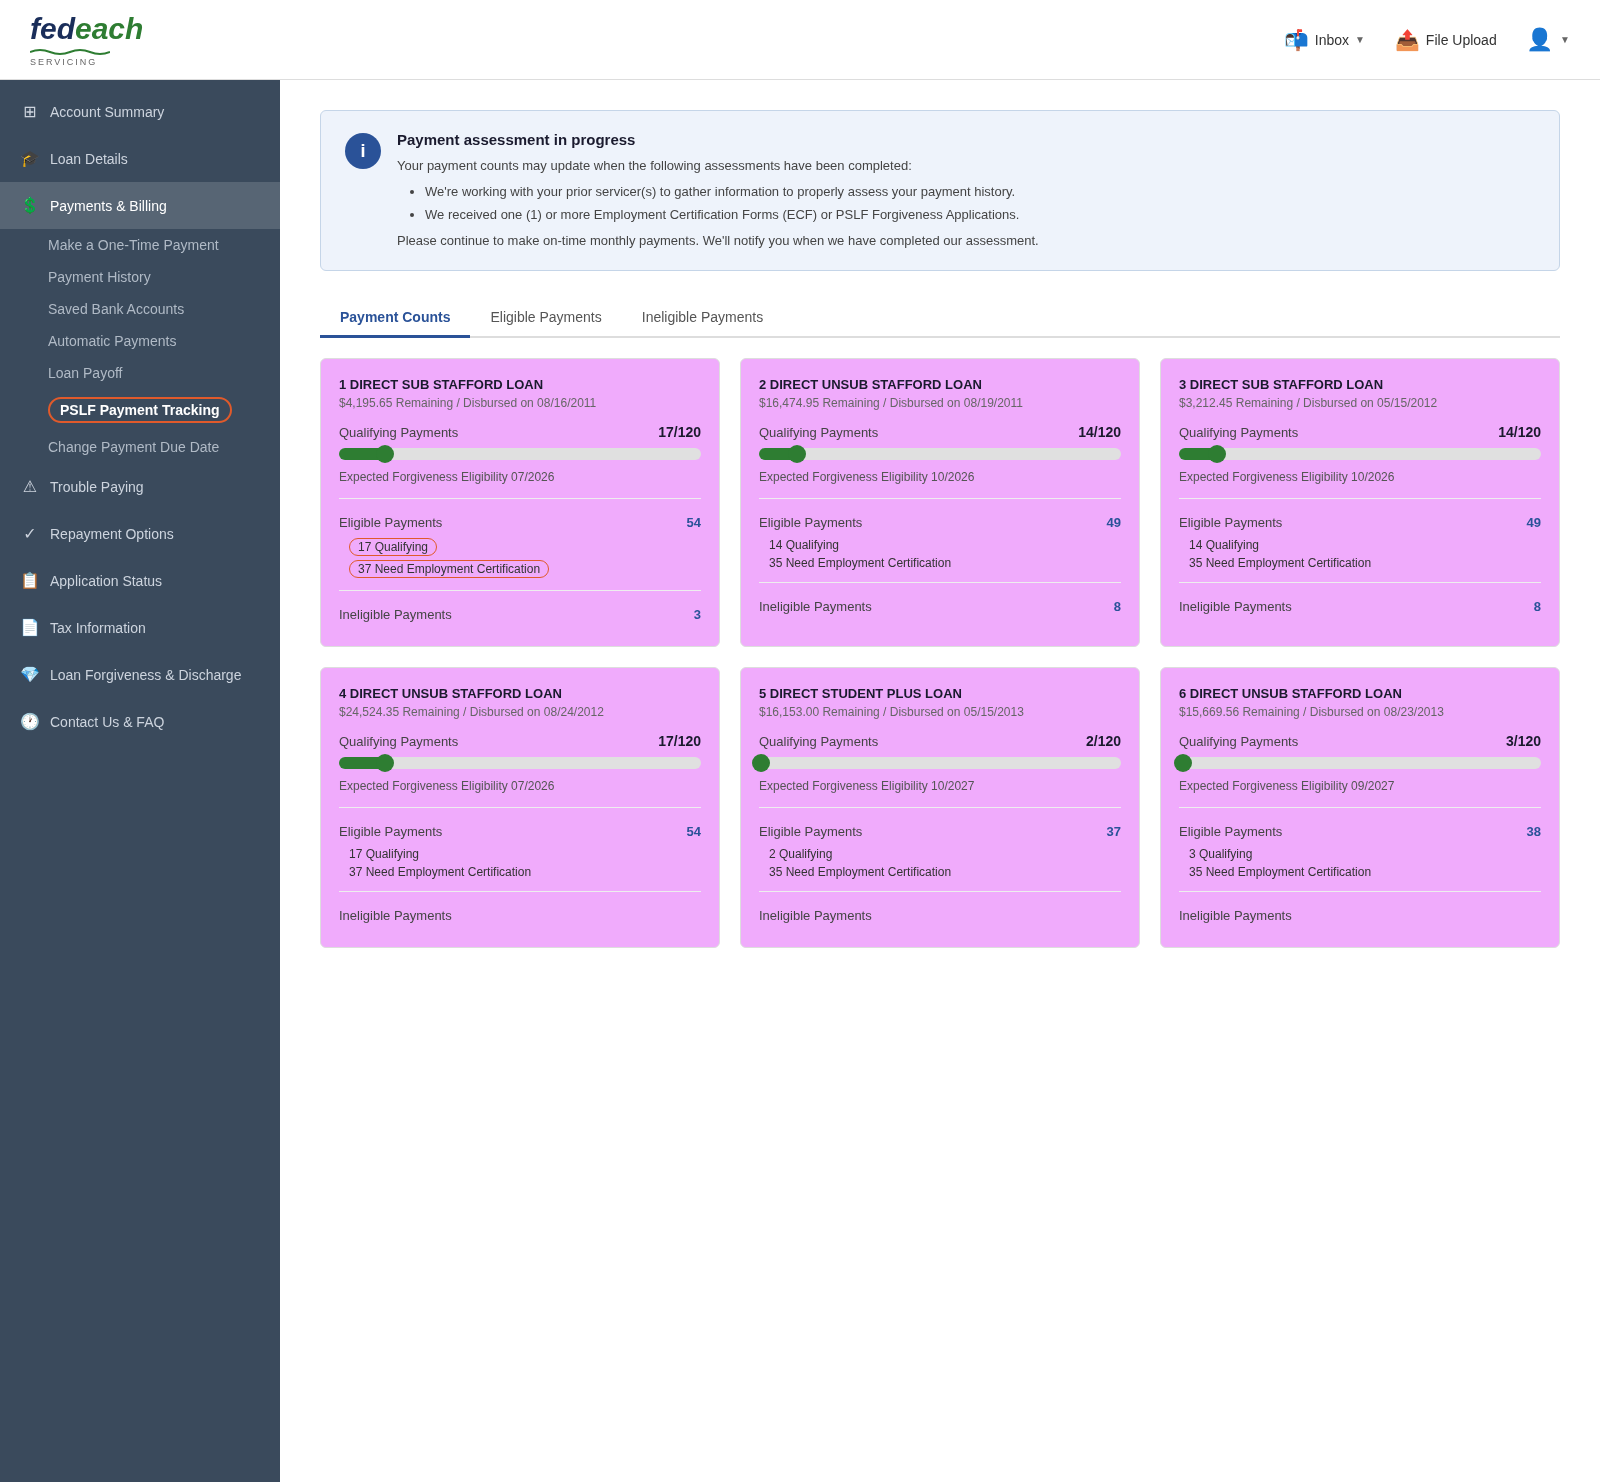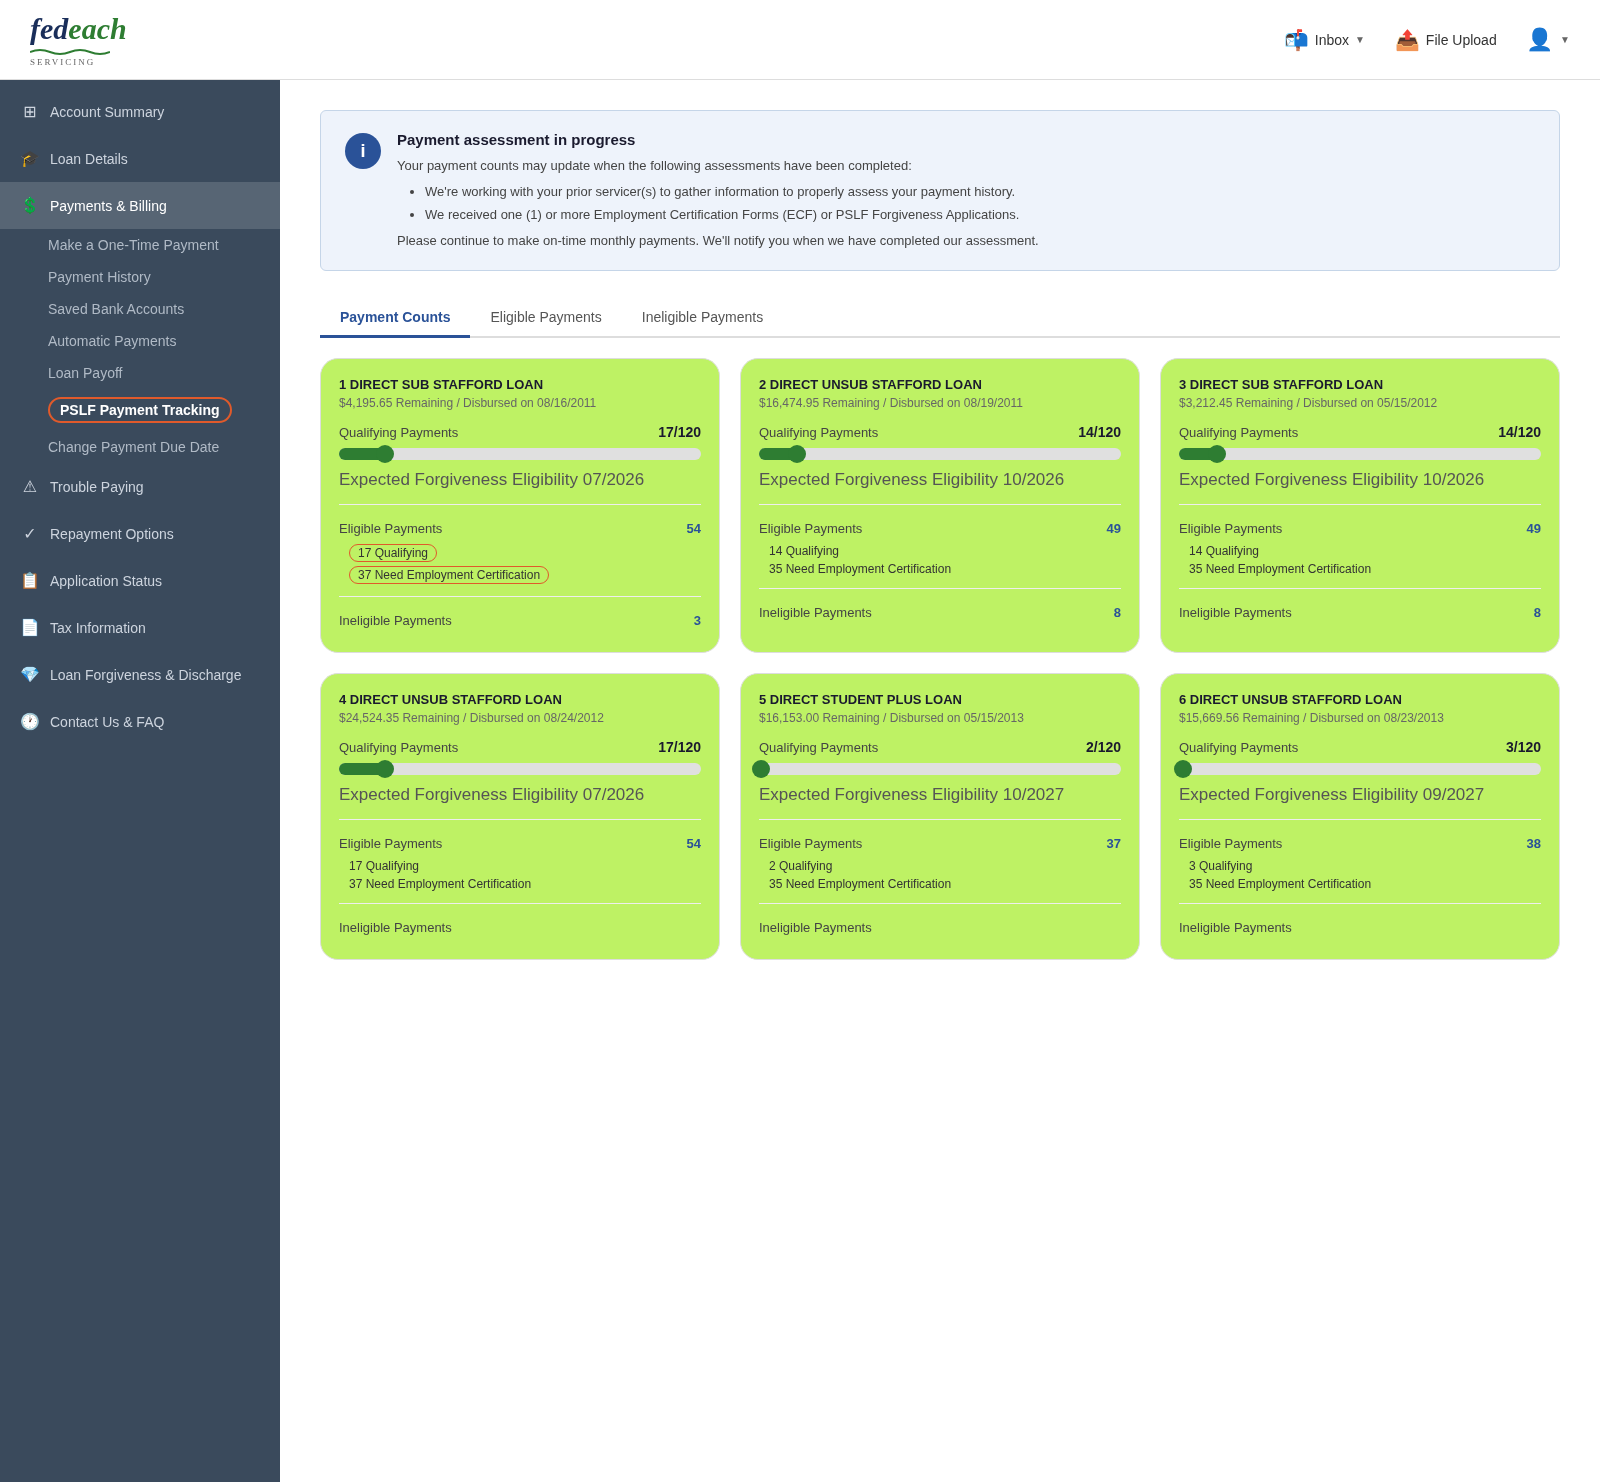--- a/index.html
+++ b/index.html
@@ -10,21 +10,20 @@
       display: flex;
       align-items: center;
       justify-content: space-between;
       padding: 12px 30px;
       border-bottom: 1px solid #ddd;
       background: #fff;
     }
     .logo {
       display: flex;
       align-items: flex-end;
-      font-family: Liberation Serif, serif;
     }
     .logo-text { display: flex; flex-direction: column; }
     .logo-main { display: flex; align-items: baseline; }
     .logo-wave { width: 80px; height: 8px; margin-top: 2px; }
     .header-right { display: flex; align-items: center; gap: 30px; }
     .header-btn {
       display: flex; align-items: center; gap: 6px;
       cursor: pointer; color: #333; font-size: 14px;
     }
     .header-icon { font-size: 20px; }
@@ -111,33 +110,33 @@
     .tracking-text { font-size: 14px; color: #444; }
     .help-link { color: #2a5298; font-size: 13px; cursor: pointer; display: flex; align-items: center; gap: 4px; }
     .help-icon { width: 18px; height: 18px; border-radius: 50%; background: #2a5298; color: #fff; font-size: 11px; font-weight: 700; display: inline-flex; align-items: center; justify-content: center; }
 
     
     .loans-grid { display: grid; grid-template-columns: repeat(3, 1fr); gap: 20px; }
 
     
     .loan-card {
       border: 1px solid #ddd;
-      border-radius: 18px;
+      border-radius: 6px;
       padding: 18px;
-      background: #bef264;
+      background: #f0abfc;
     }
     .loan-card-title { font-weight: 700; font-size: 13px; color: #1a1a2e; margin-bottom: 4px; }
     .loan-card-sub { font-size: 12px; color: #666; margin-bottom: 14px; }
     .qualifying-row { display: flex; justify-content: space-between; align-items: center; margin-bottom: 8px; }
     .qualifying-label { font-size: 13px; color: #444; }
     .qualifying-count { font-size: 14px; font-weight: 700; color: #1a1a2e; }
     .progress-bar { background: #e0e0e0; border-radius: 10px; height: 12px; margin-bottom: 10px; overflow: visible; position: relative; }
     .progress-fill { height: 100%; border-radius: 10px; background: #2e7d32; position: relative; }
     .progress-dot { width: 18px; height: 18px; border-radius: 50%; background: #2e7d32; position: absolute; right: -4px; top: -3px; }
-    .forgiveness-date { font-size: 17px; color: #555; margin-bottom: 14px; }
+    .forgiveness-date { font-size: 12px; color: #555; margin-bottom: 14px; }
     .divider { border-top: 1px solid #eee; margin: 10px 0; }
     .payment-row { display: flex; justify-content: space-between; align-items: center; padding: 6px 0; }
     .payment-label { font-size: 13px; color: #444; }
     .payment-count-link { color: #2a5298; font-weight: 600; font-size: 13px; cursor: pointer; }
     .payment-detail { font-size: 12px; color: #333; padding: 2px 0 2px 10px; }
     .circled { display: inline-block; border: 1.5px solid #e05a2b; border-radius: 10px; padding: 1px 8px; }
   </style>
 </head>
 <body>
 

